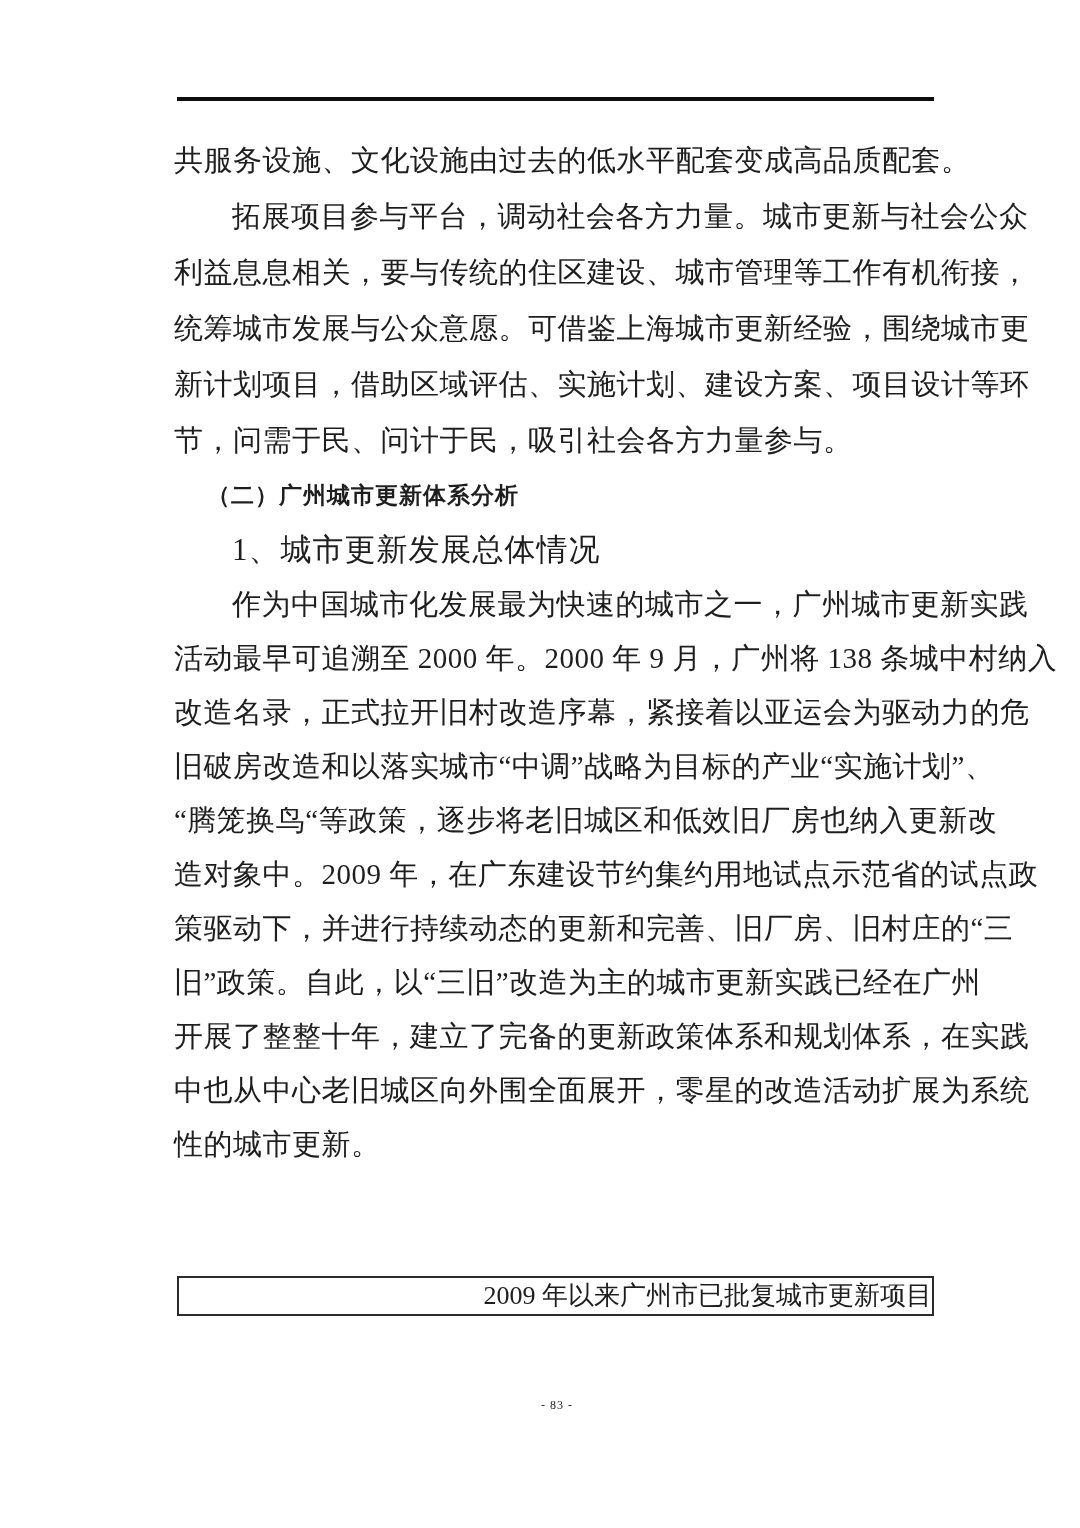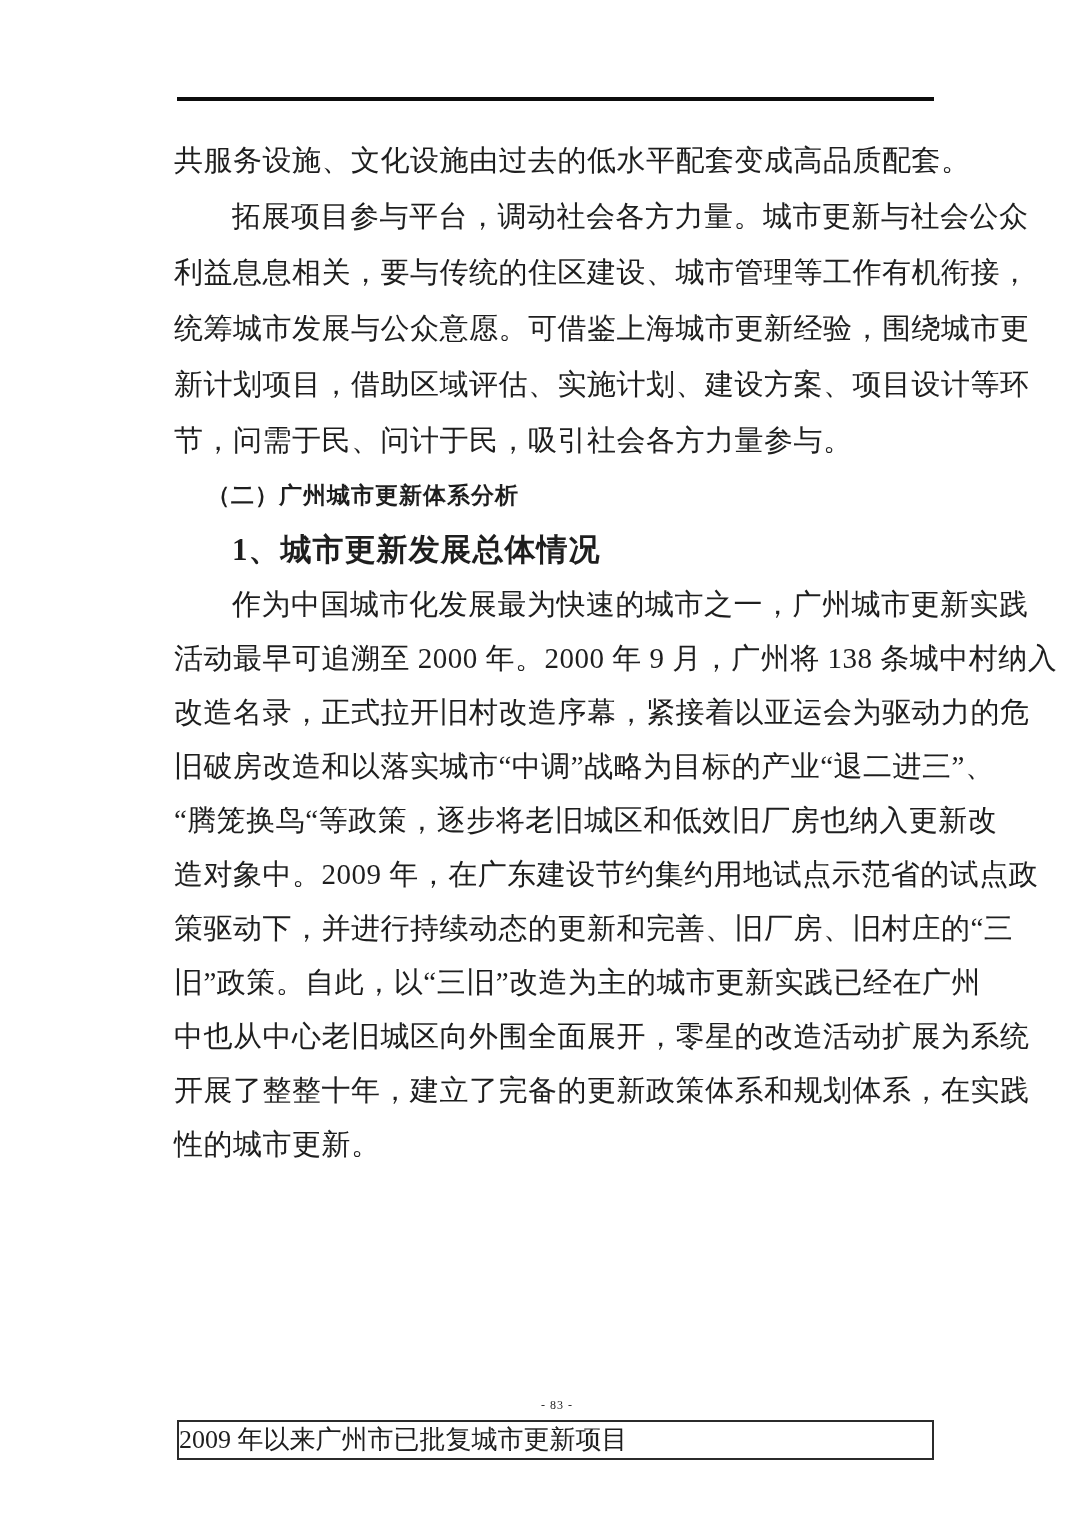--- a/index.html
+++ b/index.html
@@ -43,35 +43,35 @@
   .heading2 {
     font-size: 23px;
     font-weight: bold;
     height: 55px;
     line-height: 55px;
     padding-left: 33px;
     letter-spacing: 1px;
   }
   .heading3 {
     font-size: 31px;
-    font-weight: bold;
+    font-weight: normal;
     height: 54px;
     line-height: 54px;
     padding-left: 58px;
     letter-spacing: 1px;
   }
   .table-caption {
     position: absolute;
     left: 160px;
-    top: 1420px;
+    top: 1276px;
     width: 757px;
     height: 40px;
     box-sizing: border-box;
     border: 2px solid #2b2b2b;
-    text-align: left;
+    text-align: right;
     font-size: 26px;
     line-height: 36px;
     color: #1e1e1e;
     background: #ffffff;
   }
   .page-number {
     position: absolute;
     left: 0;
     right: 0;
     top: 1398px;
@@ -96,25 +96,25 @@
         <div class="line">统筹城市发展与公众意愿。可借鉴上海城市更新经验，围绕城市更</div>
         <div class="line">新计划项目，借助区域评估、实施计划、建设方案、项目设计等环</div>
         <div class="line para-last">节，问需于民、问计于民，吸引社会各方力量参与。</div>
       </div>
       <div class="heading2">（二）广州城市更新体系分析</div>
       <div class="heading3">1、城市更新发展总体情况</div>
       <div class="para s2">
         <div class="line indent">作为中国城市化发展最为快速的城市之一，广州城市更新实践</div>
         <div class="line">活动最早可追溯至 2000 年。2000 年 9 月，广州将 138 条城中村纳入</div>
         <div class="line">改造名录，正式拉开旧村改造序幕，紧接着以亚运会为驱动力的危</div>
-        <div class="line">旧破房改造和以落实城市“中调”战略为目标的产业“退二进三”、</div>
+        <div class="line">旧破房改造和以落实城市“中调”战略为目标的产业“实施计划”、</div>
         <div class="line">“腾笼换鸟“等政策，逐步将老旧城区和低效旧厂房也纳入更新改</div>
         <div class="line">造对象中。2009 年，在广东建设节约集约用地试点示范省的试点政</div>
         <div class="line">策驱动下，并进行持续动态的更新和完善、旧厂房、旧村庄的“三</div>
         <div class="line">旧”政策。自此，以“三旧”改造为主的城市更新实践已经在广州</div>
+        <div class="line">开展了整整十年，建立了完备的更新政策体系和规划体系，在实践</div>
         <div class="line">中也从中心老旧城区向外围全面展开，零星的改造活动扩展为系统</div>
-        <div class="line">开展了整整十年，建立了完备的更新政策体系和规划体系，在实践</div>
         <div class="line para-last">性的城市更新。</div>
       </div>
     </div>
   <div class="table-caption">2009 年以来广州市已批复城市更新项目</div>
   <div class="page-number">- 83 -</div>
 </div>
 
 </body></html>

